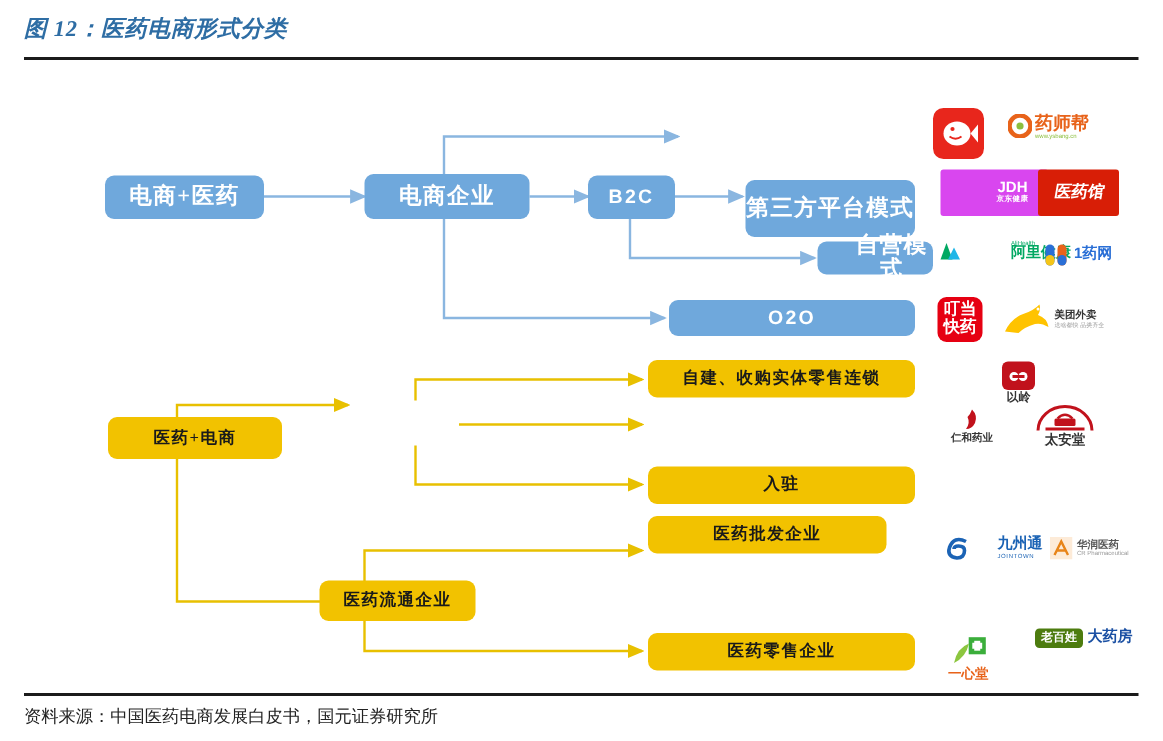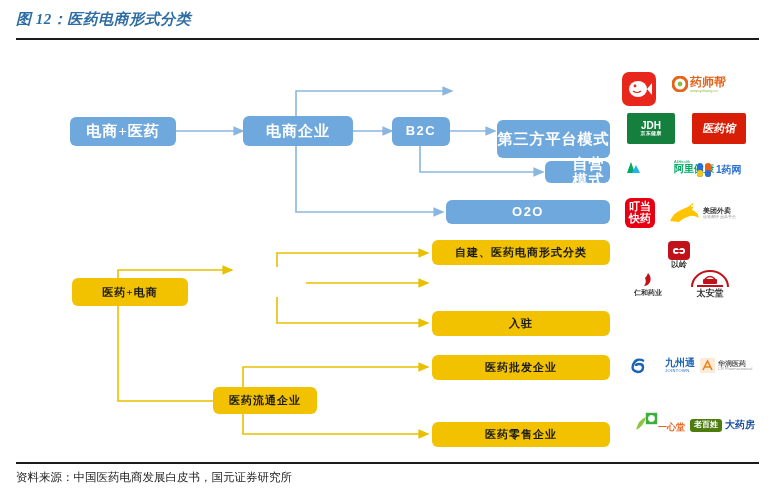--- a/index.html
+++ b/index.html
@@ -131,35 +131,35 @@
 
   <div class="node blue" style="left:70px;top:117px;width:106px;height:29px;">电商+医药</div>
 
   <div class="node blue" style="left:243px;top:116px;width:110px;height:30px;">电商企业</div>
 
 
   <div class="node blue latin" style="left:392px;top:117px;width:58px;height:29px;">B2C</div>
 
   <div class="node blue" style="left:497px;top:120px;width:113px;height:38px;">第三方平台模式</div>
 
-  <div class="node blue" style="left:545px;top:161px;width:65px;height:22px;padding-left:22px;">自营模式</div>
+  <div class="node blue" style="left:545px;top:161px;width:77px;height:22px;padding-left:22px;">自营模式</div>
 
   <div class="node blue latin" style="left:446px;top:200px;width:164px;height:24px;">O2O</div>
 
   <div class="node yellow" style="left:72px;top:278px;width:116px;height:28px;">医药+电商</div>
 
 
   <div class="node yellow" style="left:213px;top:387px;width:104px;height:27px;">医药流通企业</div>
 
-  <div class="node yellow" style="left:432px;top:240px;width:178px;height:25px;">自建、医药电商形式分类</div>
+  <div class="node yellow" style="left:432px;top:240px;width:178px;height:25px;">自建、收购实体零售连锁</div>
 
 
   <div class="node yellow" style="left:432px;top:311px;width:178px;height:25px;">入驻</div>
 
-  <div class="node yellow" style="left:432px;top:355px;width:178px;height:25px;">医药批发企业</div>
+  <div class="node yellow" style="left:432px;top:344px;width:159px;height:25px;">医药批发企业</div>
 
   <div class="node yellow" style="left:432px;top:422px;width:178px;height:25px;">医药零售企业</div>
 
   <div class="logo" style="left:622px;top:72px;">
     <div class="logo-badge" style="width:34px;height:34px;background:#E8261C;">
       <svg width="26" height="22" viewBox="0 0 26 22">
         <ellipse cx="12" cy="11" rx="9" ry="8" fill="#fff"></ellipse>
         <path d="M21,11 L26,5 L26,17 Z" fill="#fff"></path>
         <circle cx="9" cy="8" r="1.4" fill="#E8261C"></circle>
         <path d="M7,13 q4,3 8,0" stroke="#E8261C" stroke-width="1.2" fill="none"></path>
@@ -172,21 +172,21 @@
       <circle cx="8" cy="8" r="7" fill="none" stroke="#E8631A" stroke-width="3"></circle>
       <circle cx="8" cy="8" r="2.4" fill="#8CBF3F"></circle>
     </svg>
     <div style="margin-left:2px;">
       <div class="logo-txt" style="font-size:12px;color:#E8631A;">药师帮</div>
       <div class="logo-txt tiny" style="color:#8CBF3F;">www.ysbang.cn</div>
     </div>
   </div>
 
   <div class="logo" style="left:627px;top:113px;">
-    <div class="logo-badge" style="width:48px;height:31px;background:#15803d;border-radius:2px;flex-direction:column;">
+    <div class="logo-badge" style="width:48px;height:31px;background:#d946ef;border-radius:2px;flex-direction:column;padding-left:24px;">
       <div class="logo-txt" style="font-size:10px;color:#fff;">JDH</div>
       <div class="logo-txt" style="font-size:5px;color:#fff;letter-spacing:.3px;">京东健康</div>
     </div>
   </div>
 
   <div class="logo" style="left:692px;top:113px;">
     <div class="logo-badge" style="width:54px;height:31px;background:#D81E06;border-radius:2px;">
       <span class="logo-txt" style="font-size:11px;color:#fff;transform:skewX(-10deg);">医药馆</span>
     </div>
   </div>
@@ -271,21 +271,21 @@
     <svg width="15" height="15" viewBox="0 0 15 15">
       <rect x="0" y="0" width="15" height="15" fill="#FDEBD8"></rect>
       <path d="M3,12 L7.5,3 L12,12 M5,9 h5" stroke="#E8851A" stroke-width="1.6" fill="none"></path>
     </svg>
     <div style="margin-left:3px;">
       <div class="logo-txt" style="font-size:7px;color:#555;">华润医药</div>
       <div class="logo-txt tiny" style="color:#999;">CR Pharmaceutical</div>
     </div>
   </div>
 
-  <div class="logo" style="left:632px;top:412px;flex-direction:row;align-items:flex-end;">
+  <div class="logo" style="left:632px;top:424px;flex-direction:column;align-items:flex-start;">
     <svg width="26" height="20" viewBox="0 0 26 20">
       <rect x="15" y="2" width="9" height="9" fill="#3BAE3B"></rect>
       <rect x="17.5" y="0" width="4" height="13" fill="#fff"></rect>
       <rect x="13" y="4.5" width="13" height="4" fill="#fff"></rect>
       <rect x="15" y="2" width="9" height="9" fill="none" stroke="#3BAE3B" stroke-width="2.4"></rect>
       <path d="M4,18 q2,-10 10,-13 q-2,9 -10,13 Z" fill="#8CC63F"></path>
     </svg>
     <div class="logo-txt" style="font-size:9px;color:#E8631A;margin-top:1px;">一心堂</div>
   </div>
 

